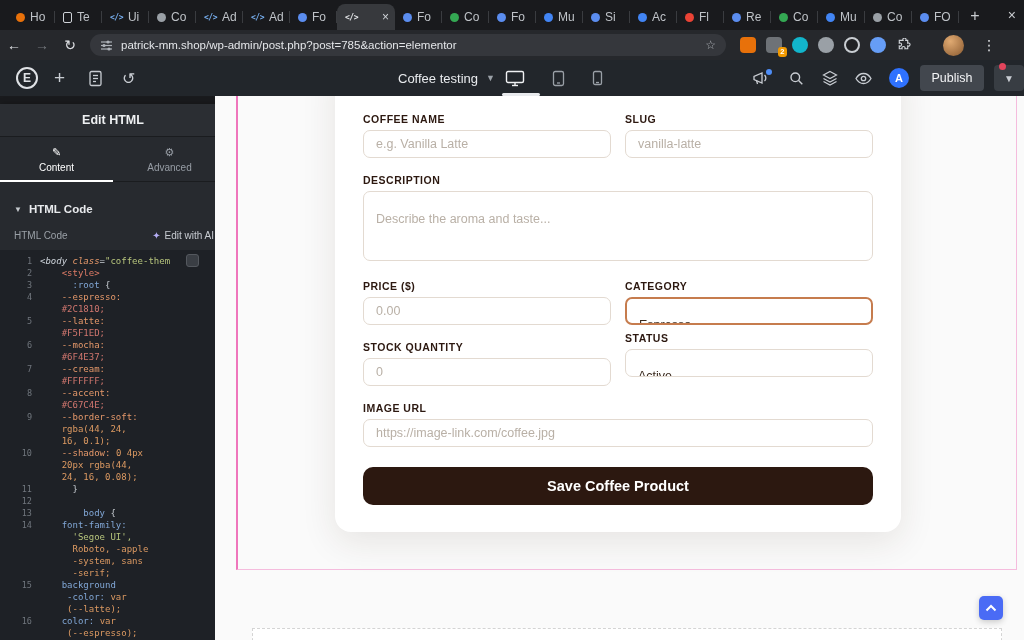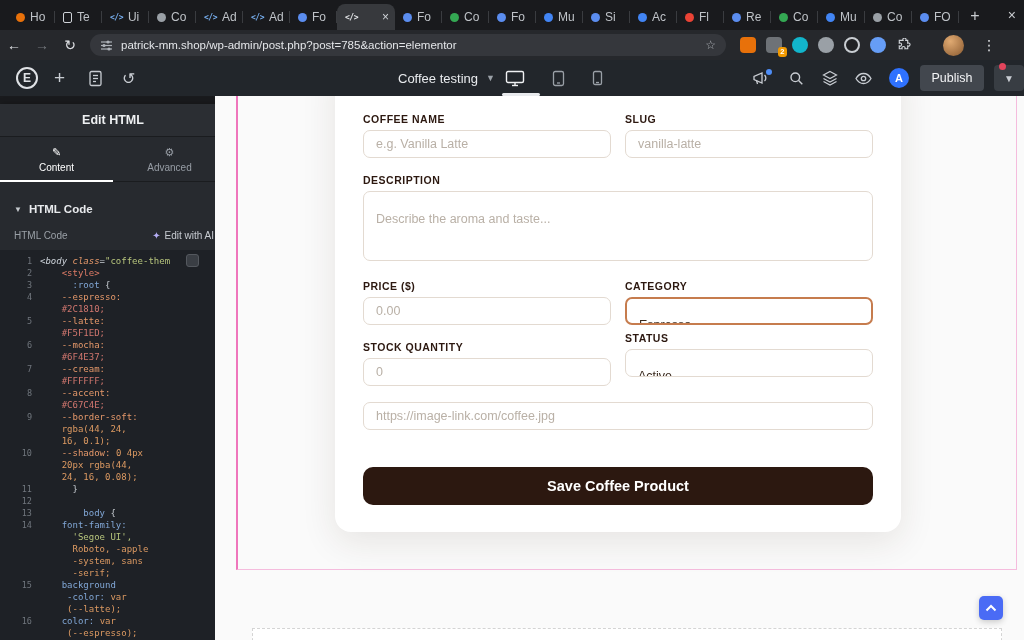--- a/index.html
+++ b/index.html
@@ -510,20 +510,21 @@
         <label class="flabel">STOCK QUANTITY</label>
         <input class="ctrl" placeholder="0" style="">
       </div>
       <div class="field f-status">
         <label class="flabel">STATUS</label>
         <div class="selbox">
           <span class="selval">Active</span>
         </div>
       </div>
       <div class="field f-img">
+        <label class="flabel">IMAGE URL</label>
         <input class="ctrl" placeholder="https://image-link.com/coffee.jpg" style="">
       </div>
       <button class="savebtn">Save Coffee Product</button>
     </div>
 
     <div class="dashed"></div>
 
     <div class="scrolltop">
       <svg width="12" height="8" viewBox="0 0 12 8" fill="none" stroke="#fff" stroke-width="2">
           <polyline points="1.5,6.5 6,2 10.5,6.5"></polyline>

